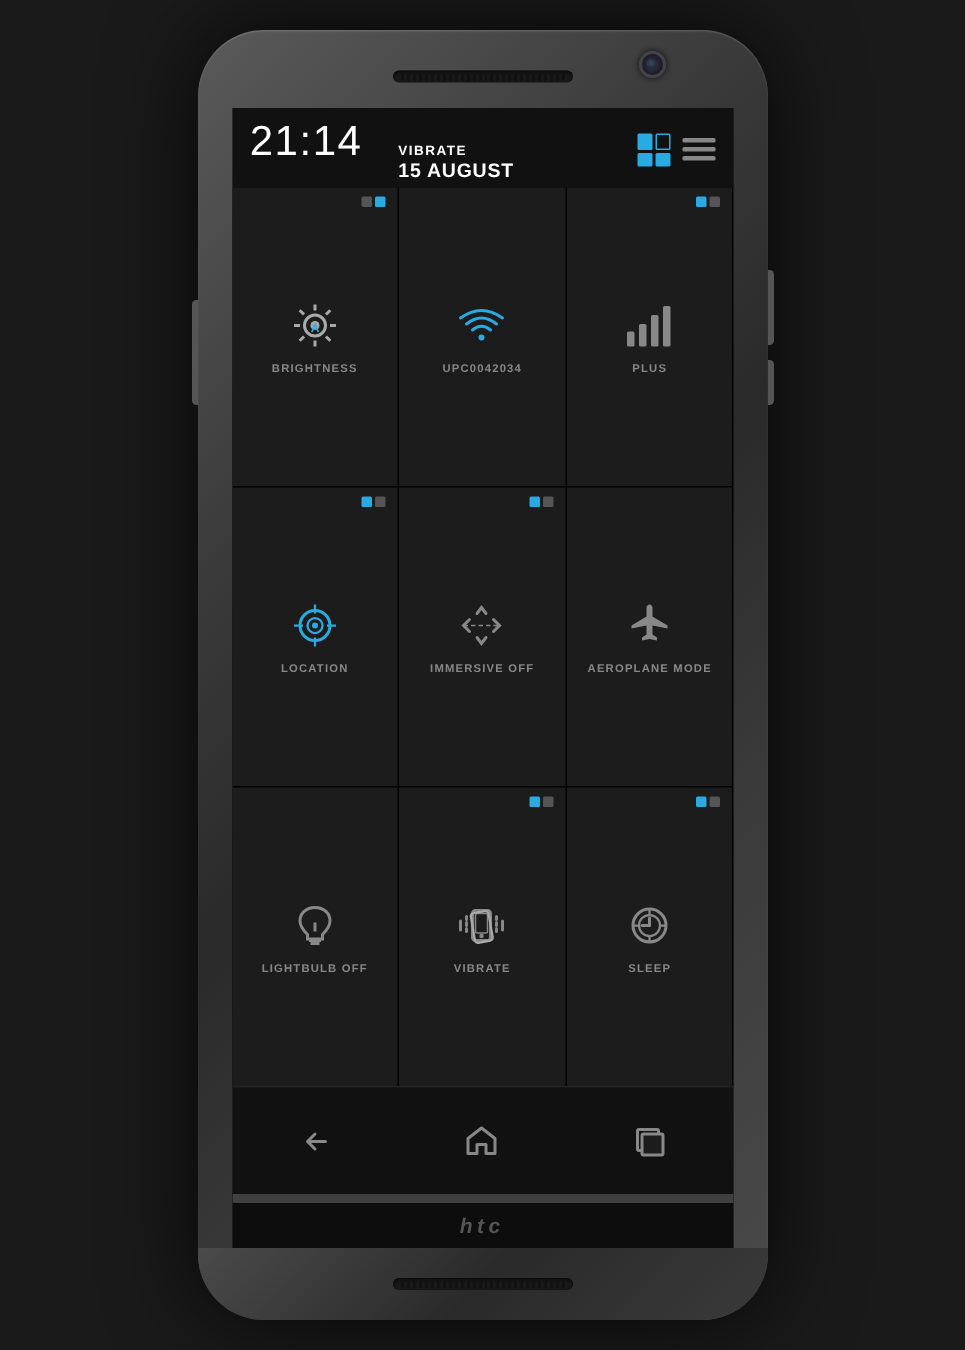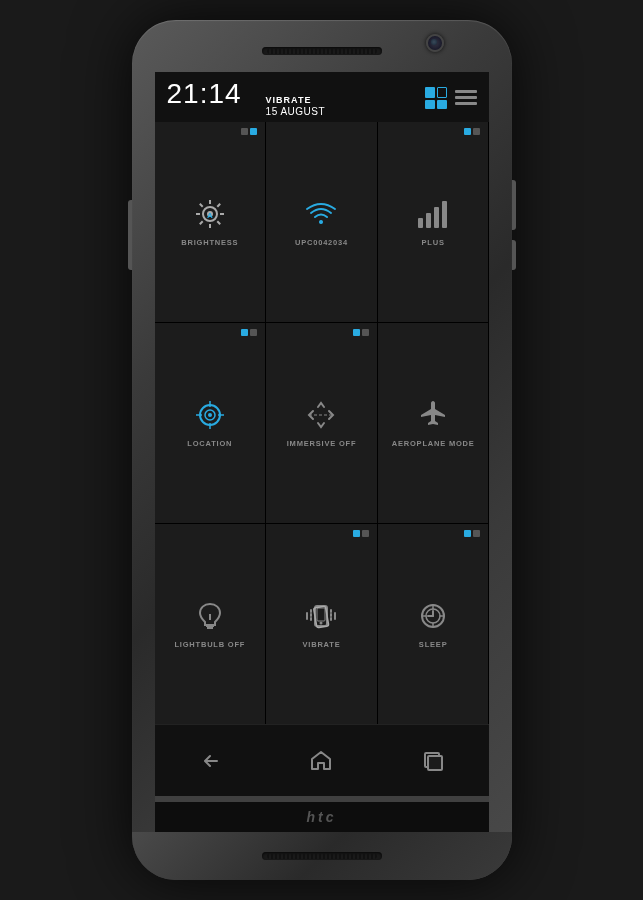--- a/index.html
+++ b/index.html
@@ -109,22 +109,23 @@
 
     .day-name {
       color: #fff;
       font-size: 9px;
       font-weight: bold;
       letter-spacing: 1px;
     }
 
     .date-text {
       color: #fff;
-      font-size: 10px;
+      font-size: 13px;
       letter-spacing: 0.5px;
+      font-weight: bold;
     }
 
     .view-toggles {
       display: flex;
       gap: 8px;
       align-items: center;
     }
 
     .grid-icon-btn, .list-icon-btn {
       cursor: pointer;

